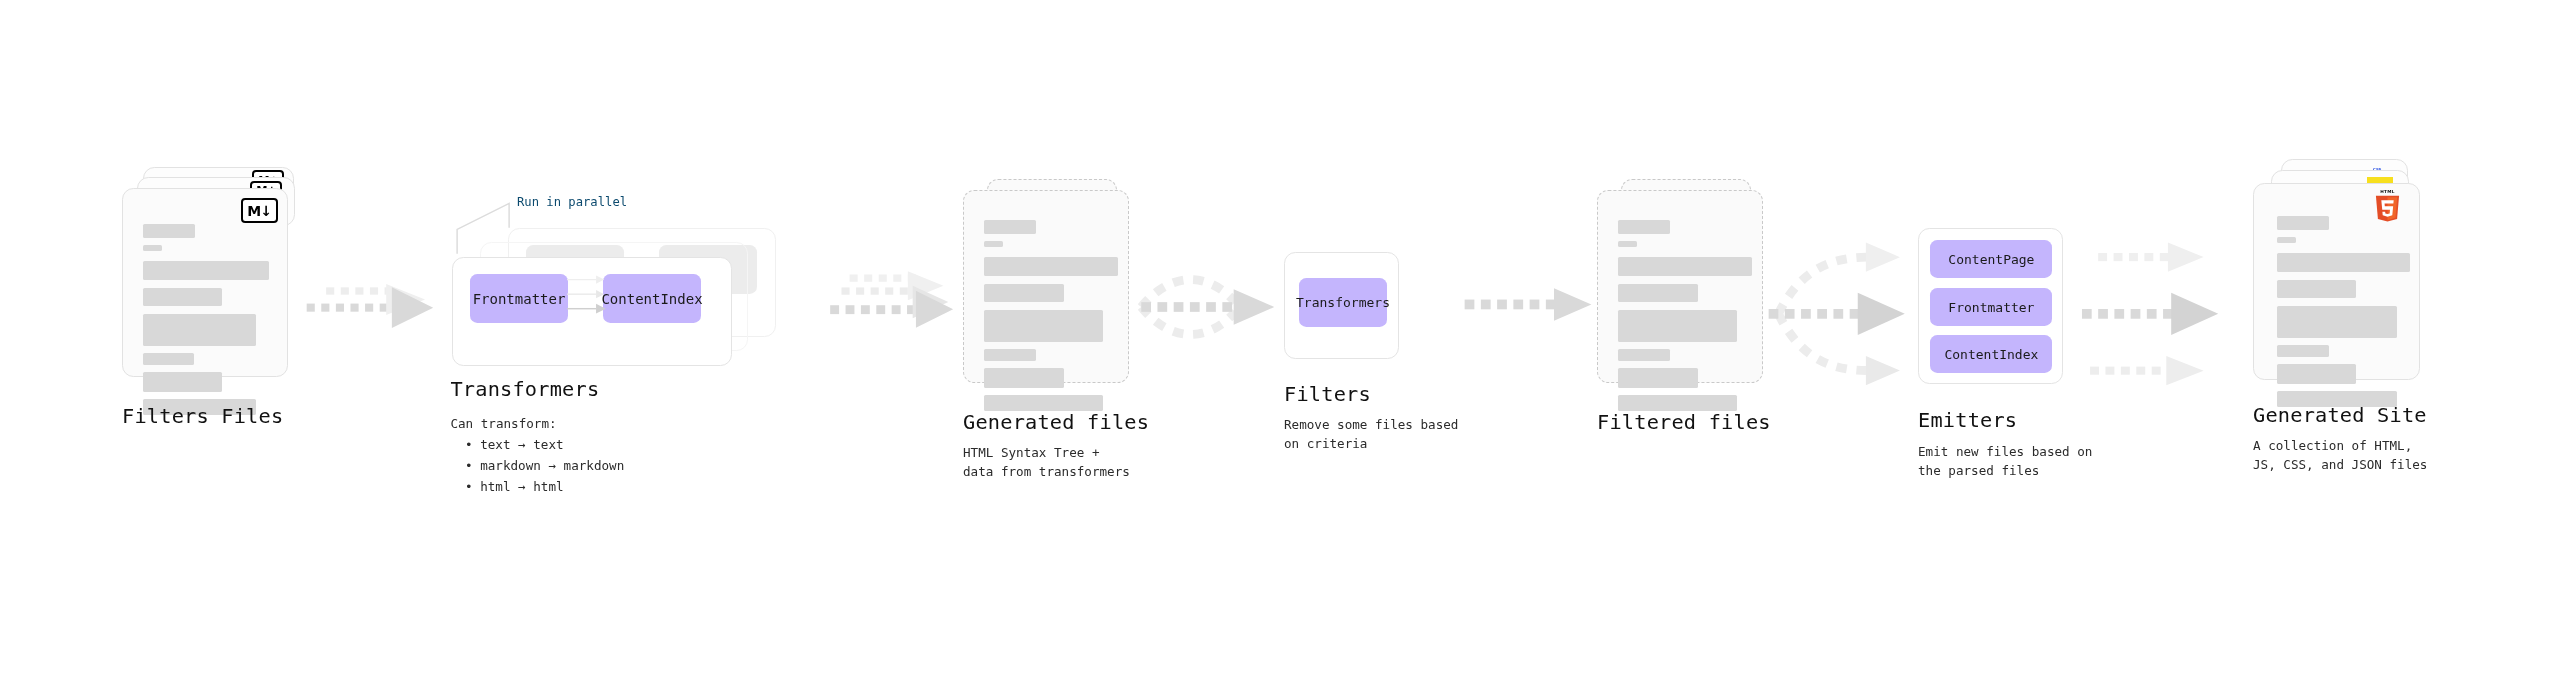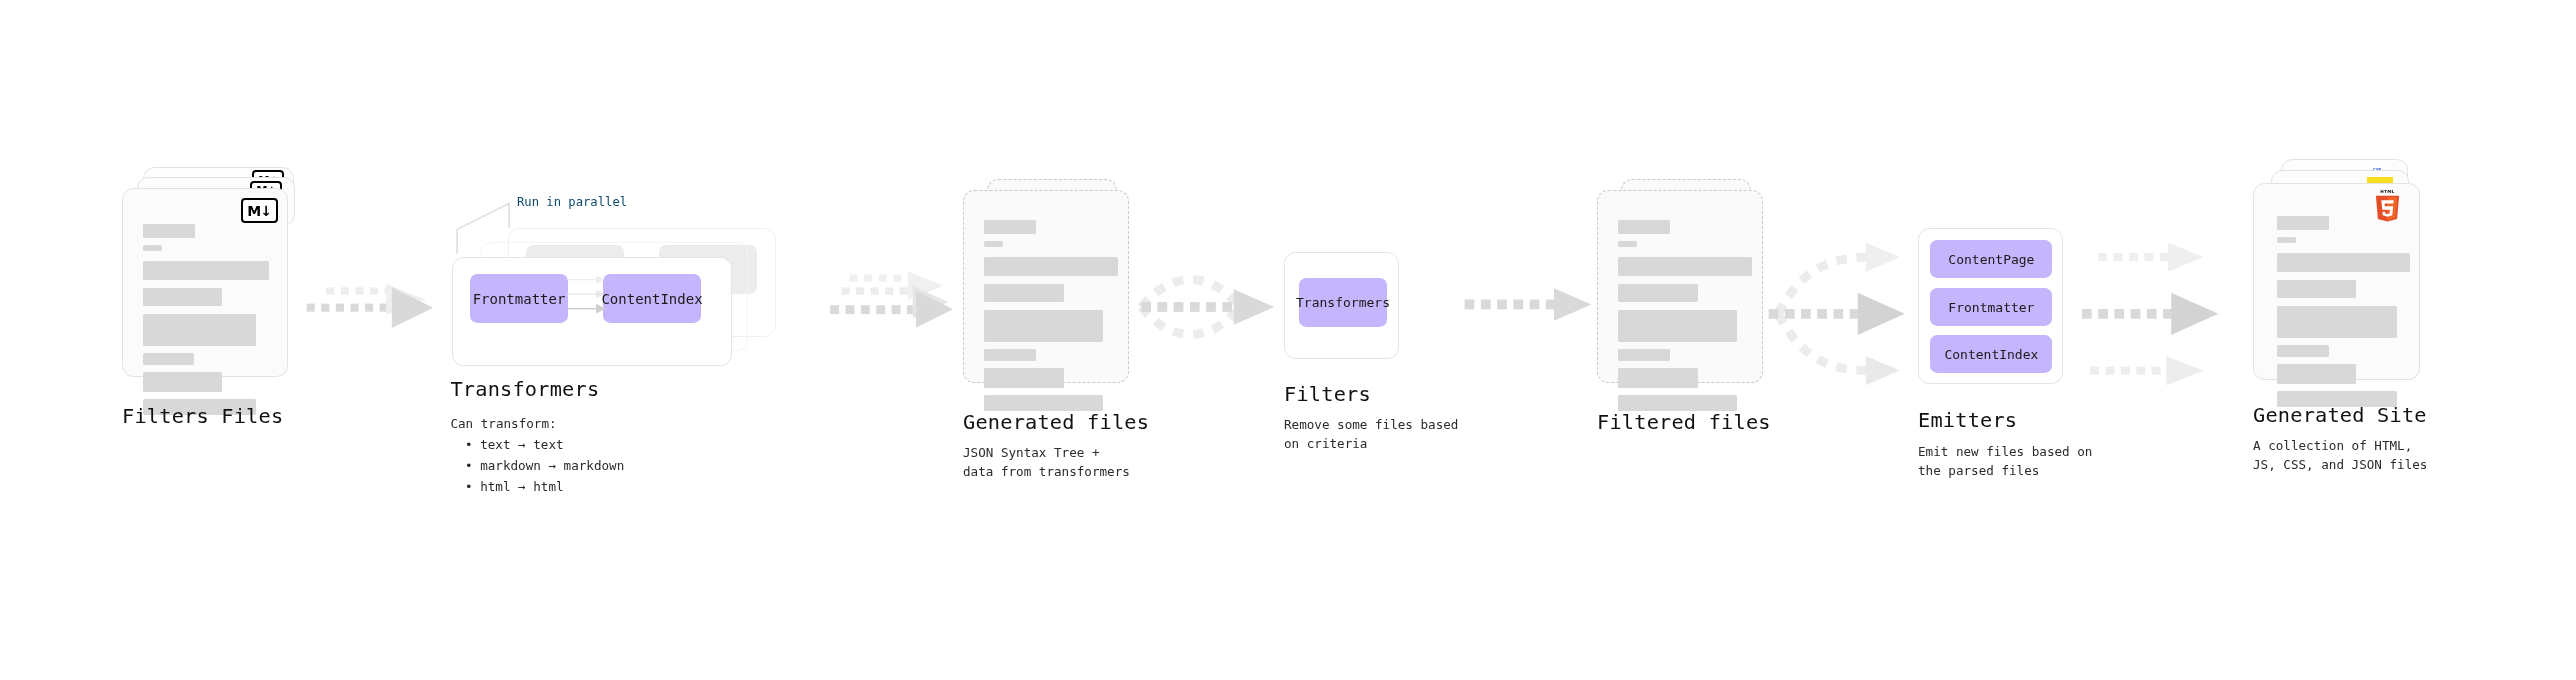--- a/index.html
+++ b/index.html
@@ -243,21 +243,21 @@
         <div class="bar" style="width:134px;height:19.5px;"></div>
         <div class="bar" style="width:80px;height:18.7px;"></div>
         <div class="bar" style="width:119px;height:32.5px;"></div>
         <div class="bar" style="width:52px;height:11.4px;"></div>
         <div class="bar" style="width:80px;height:19.5px;"></div>
         <div class="bar" style="width:119px;height:16.3px;"></div>
       </div>
     </div>
 
     <div class="title" style="left:0px;top:231px;">Generated files</div>
-    <div class="sub" style="left:0px;top:265px;">JSON Syntax Tree +
+    <div class="sub" style="left:0px;top:265px;">HTML Syntax Tree +
 data from transformers</div>
   </div>
 
   <div class="node" style="left:1138px;top:258px;">
     <svg width="146" height="98" viewBox="0 0 180 120">
       <g stroke="#ececec" stroke-width="11" fill="none" stroke-linecap="butt" stroke-dasharray="13 12">
         <path d="M4,60 C40,16 86,16 120,54"></path>
         <path d="M4,60 C40,104 86,104 120,66"></path>
       </g>
       <g fill="#d9d9d9">

